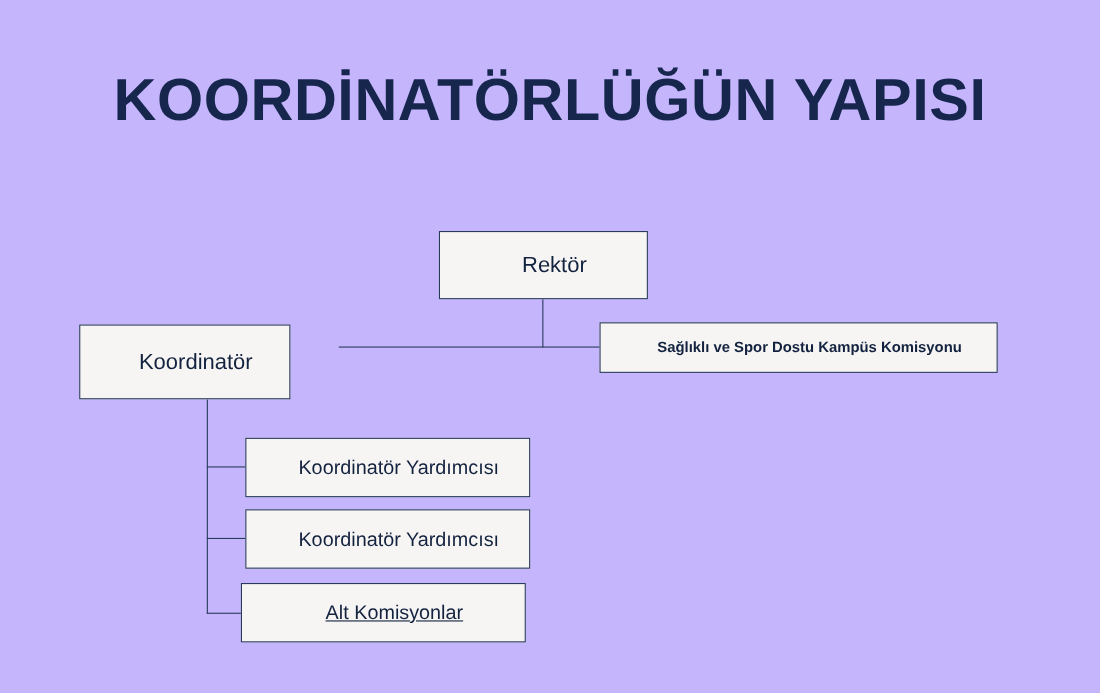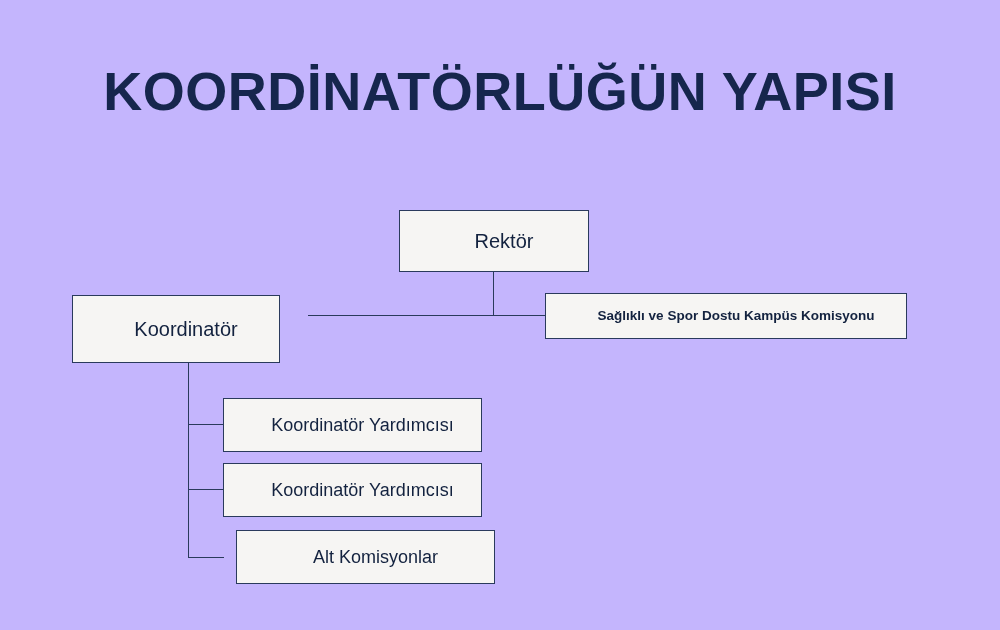--- a/index.html
+++ b/index.html
@@ -77,44 +77,45 @@
     left: 545px;
     top: 293px;
     width: 362px;
     height: 46px;
     font-size: 13.5px;
     font-weight: 600;
   }
   #node-koordinator {
     left: 72px;
     top: 295px;
-    width: 208px;
+    width: 192px;
     height: 68px;
     font-size: 20px;
   }
   #node-yrd-1 {
     left: 223px;
     top: 398px;
     width: 259px;
     height: 54px;
     font-size: 18px;
   }
   #node-yrd-2 {
     left: 223px;
     top: 463px;
     width: 259px;
     height: 54px;
     font-size: 18px;
   }
   #node-alt {
-    left: 236px;
+    left: 219px;
     top: 530px;
     width: 259px;
     height: 54px;
     font-size: 18px;
+    text-decoration: underline;
   }
 
   
   .line {
     position: absolute;
     background: #2a3a5c;
   }
   .line.h { height: 1.4px; }
   .line.v { width: 1.4px; }
 

